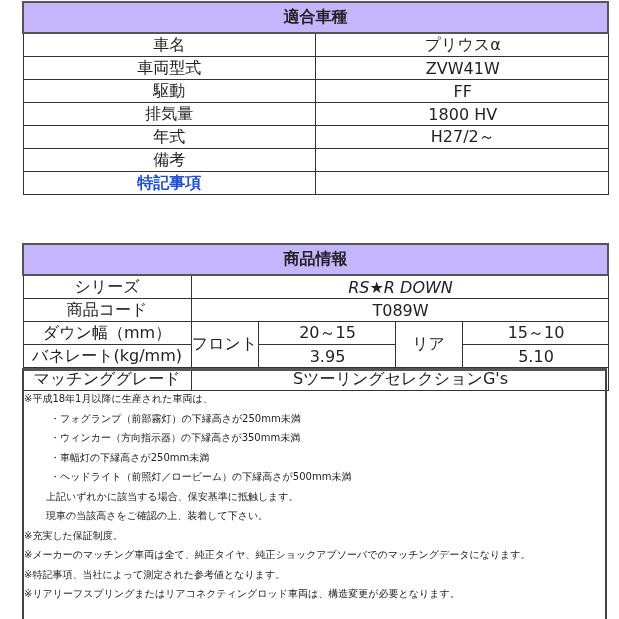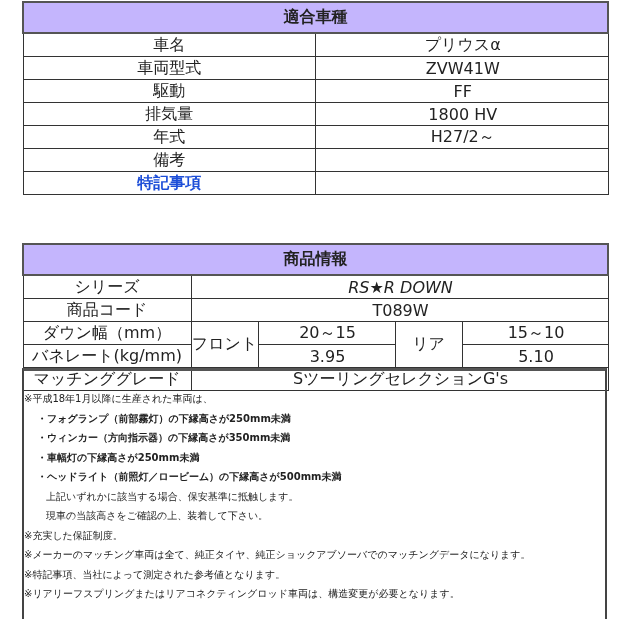--- a/index.html
+++ b/index.html
@@ -11,21 +11,21 @@
   td.lbl { text-align:center; width:166px; }
   td.val { text-align:center; padding-left:2px; }
   td.red { color:#1d4ed8; font-weight:bold; }
   td.ctr { text-align:center; }
   .series { font-style:italic; font-weight:500; }
   #t1 { top:1px; }
   #t2 { top:207px;margin-top:36px; }
   .notes { position:absolute; left:22px; top:368px; width:585px; height:283px;
            border:2px solid #444; border-top:3px solid #555; box-sizing:border-box; padding-top:18px; }
   .note { font-size:10px; line-height:19.5px; height:19.5px; white-space:nowrap; }
-  .note.i1 { padding-left:13px;font-weight:bold; }
+  .note.i1 { padding-left:26px; }
   .note.i2 { padding-left:22px; }
 </style>
 </head>
 <body>
 
 <table id="t1">
   <tbody>
       <tr>
         <th class="hdr" colspan="2">適合車種</th>
       </tr>

